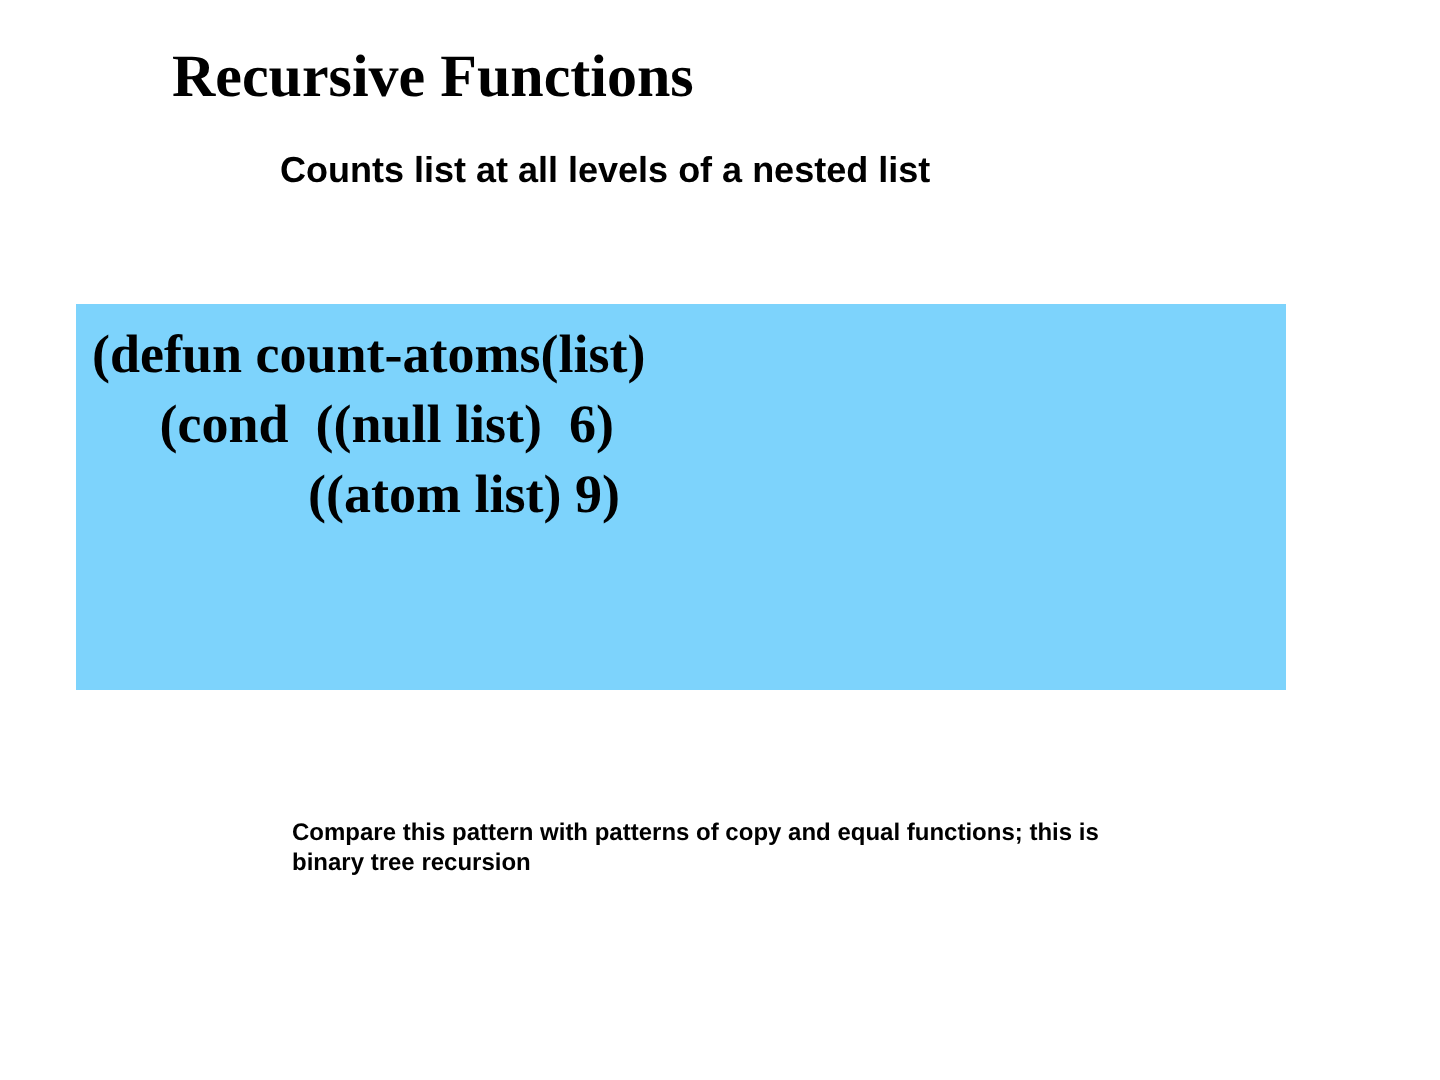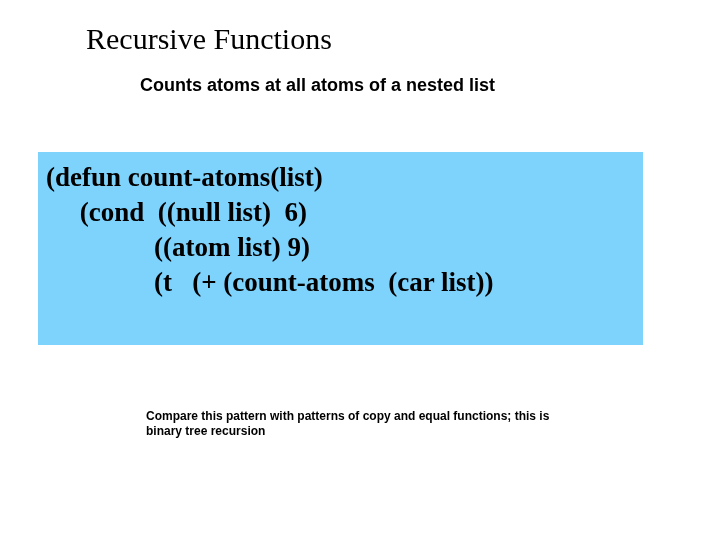--- a/index.html
+++ b/index.html
@@ -14,21 +14,21 @@
   .slide {
     position: relative;
     width: 720px;
     height: 540px;
   }
   .title {
     position: absolute;
     left: 86px;
     top: 22px;
     font-size: 30px;
-    font-weight: normal;
+    font-weight: bold;
   }
   .subtitle {
     position: absolute;
     left: 140px;
     top: 75px;
     font-family: Arial, Helvetica, sans-serif;
     font-size: 18px;
     font-weight: bold;
   }
   .code-block {
@@ -59,24 +59,23 @@
     line-height: 1.25;
   }
 </style>
 </head>
 <body>
 
 <div class="slide">
 
   <div class="title">Recursive Functions</div>
 
-  <div class="subtitle">Counts atoms at all atoms of a nested list</div>
+  <div class="subtitle">Counts list at all levels of a nested list</div>
 
   <div class="code-block">
     <div class="code-line">(defun count-atoms(list)</div>
     <div class="code-line">     (cond  ((null list)  6)</div>
     <div class="code-line">                ((atom list) 9)</div>
-    <div class="code-line">                (t   (+ (count-atoms  (car list))</div>
   </div>
 
   <div class="note">Compare this pattern with patterns of copy and equal functions; this is binary tree recursion</div>
 
 </div>
 
 </body></html>

